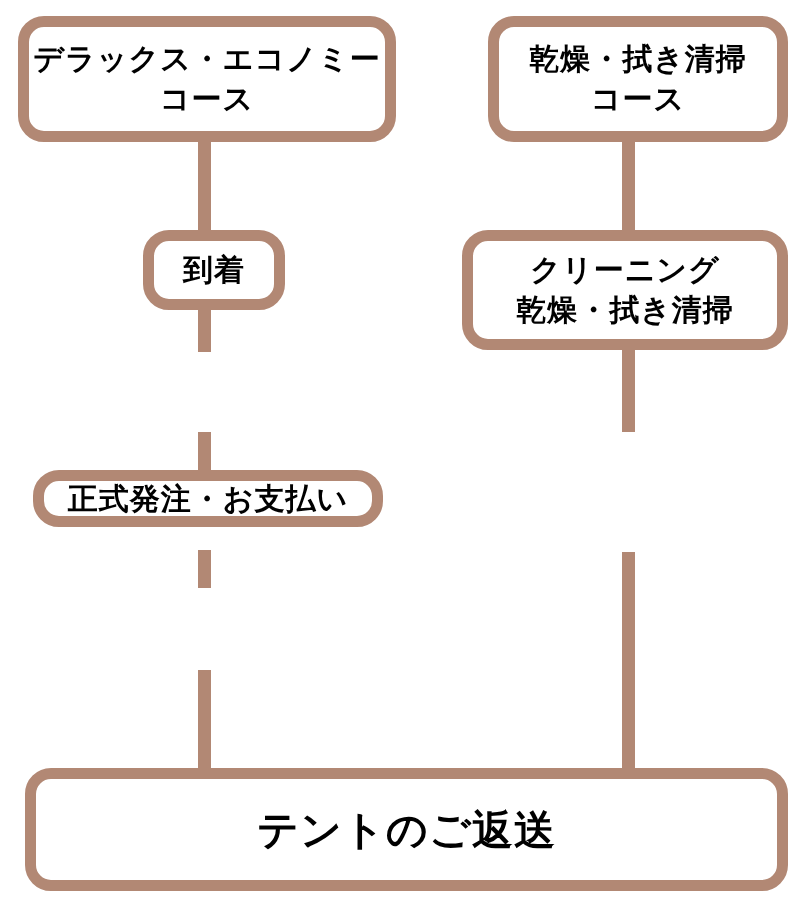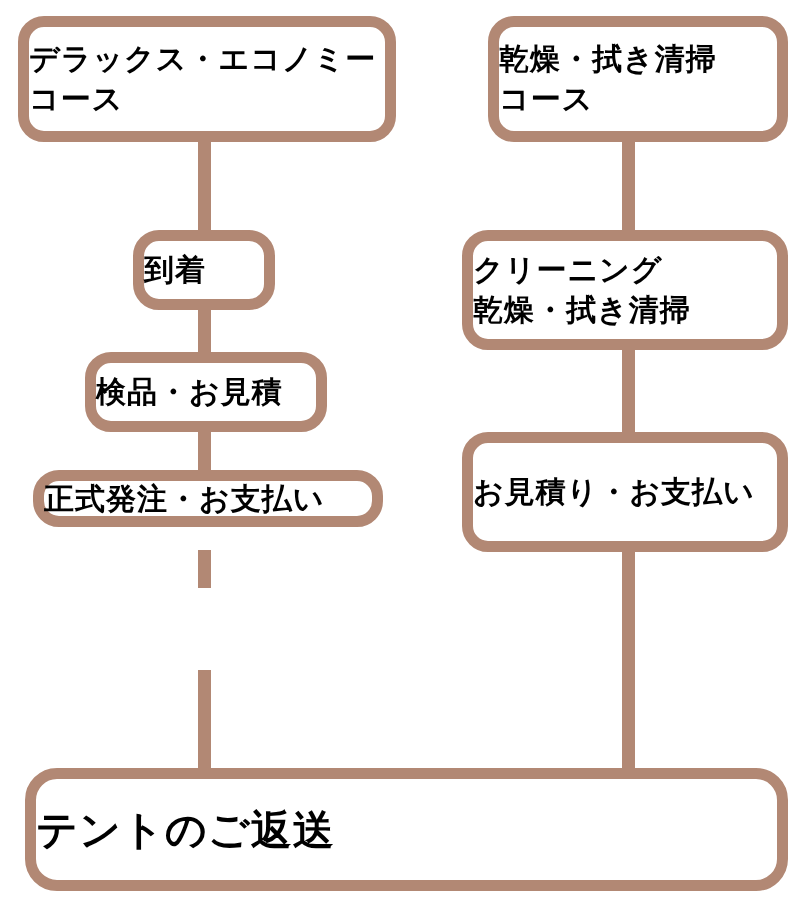--- a/index.html
+++ b/index.html
@@ -16,42 +16,41 @@
     overflow: hidden;
   }
   .node {
     position: absolute;
     box-sizing: border-box;
     background: #ffffff;
     border: 11px solid #b28874;
     border-radius: 26px;
     display: flex;
     flex-direction: column;
-    align-items: flex-start;
+    align-items: center;
     justify-content: center;
     text-align: center;
     color: #000000;
     font-weight: bold;
     font-size: 30px;
     line-height: 40px;
     letter-spacing: 1px;
   }
   .node.big-label {
     font-size: 41px;
     line-height: 48px;
-    border-radius: 32px;
   }
   .connector {
     position: absolute;
     width: 13px;
     background: #b28874;
   }
   
   .n-deluxe   { left: 18px;  top: 16px;  width: 378px; height: 126px; }
-  .n-arrival  { left: 133px; top: 230px; width: 142px; height: 80px;  }
+  .n-arrival  { left: 143px; top: 230px; width: 142px; height: 80px;  }
   .n-inspect  { left: 85px;  top: 352px; width: 242px; height: 80px;  }
   .n-order    { left: 33px;  top: 470px; width: 350px; height: 57px;  }
   .n-cleaning { left: 33px;  top: 588px; width: 350px; height: 82px;  }
   
   .n-drycourse { left: 488px; top: 16px;  width: 300px; height: 126px; }
   .n-drywipe   { left: 462px; top: 230px; width: 326px; height: 120px; }
   .n-estimate  { left: 462px; top: 432px; width: 326px; height: 120px; }
   
   .n-return    { left: 25px;  top: 768px; width: 763px; height: 123px; }
   
@@ -81,40 +80,34 @@
 
   <div class="node n-deluxe">
     <span>デラックス・エコノミー</span>
     <span>コース</span>
   </div>
 
   <div class="node n-arrival">
     <span>到着</span>
   </div>
 
-  <div class="node n-inspect">
-    <span>検品・お見積</span>
-  </div>
 
   <div class="node n-order">
     <span>正式発注・お支払い</span>
   </div>
 
 
   <div class="node n-drycourse">
     <span>乾燥・拭き清掃</span>
     <span>コース</span>
   </div>
 
   <div class="node n-drywipe">
     <span>クリーニング</span>
     <span>乾燥・拭き清掃</span>
   </div>
 
-  <div class="node n-estimate">
-    <span>お見積り・お支払い</span>
-  </div>
 
   <div class="node n-return big-label">
     <span>テントのご返送</span>
   </div>
 
 </div>
 
 </body></html>

